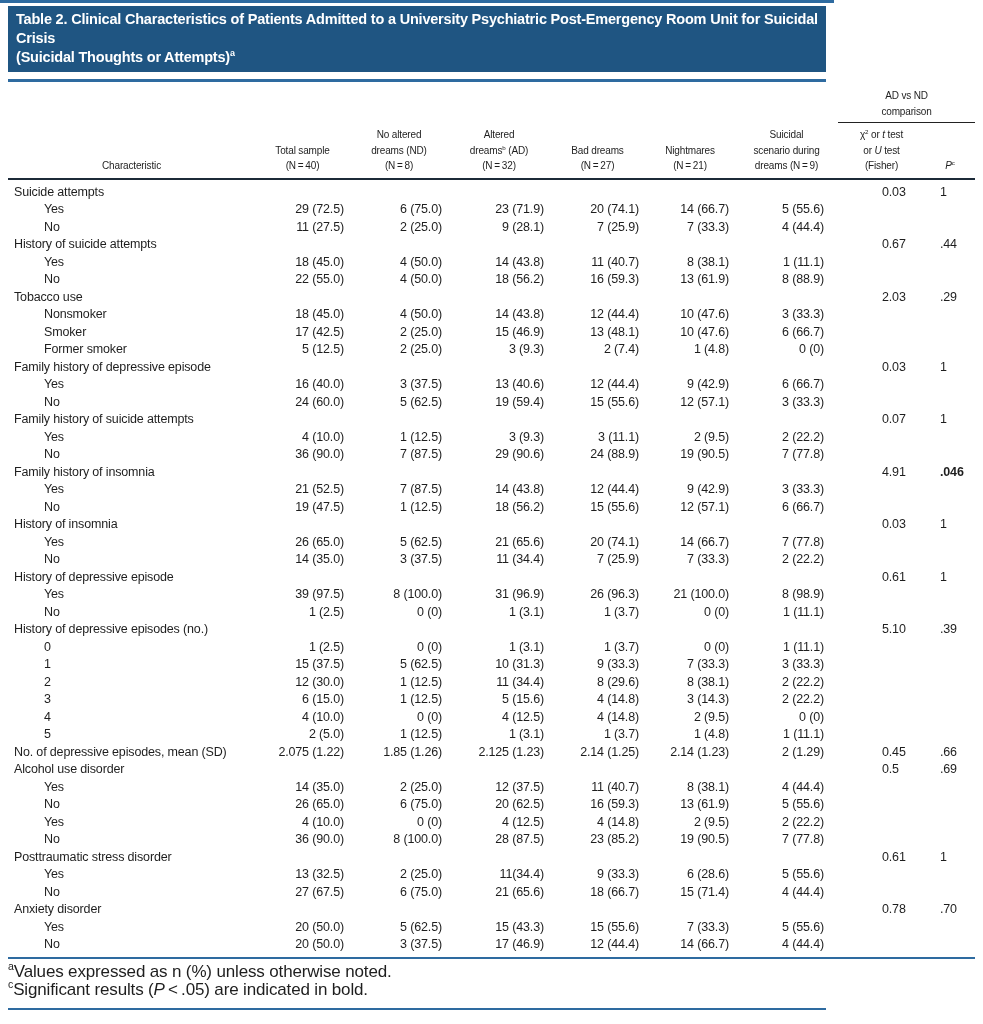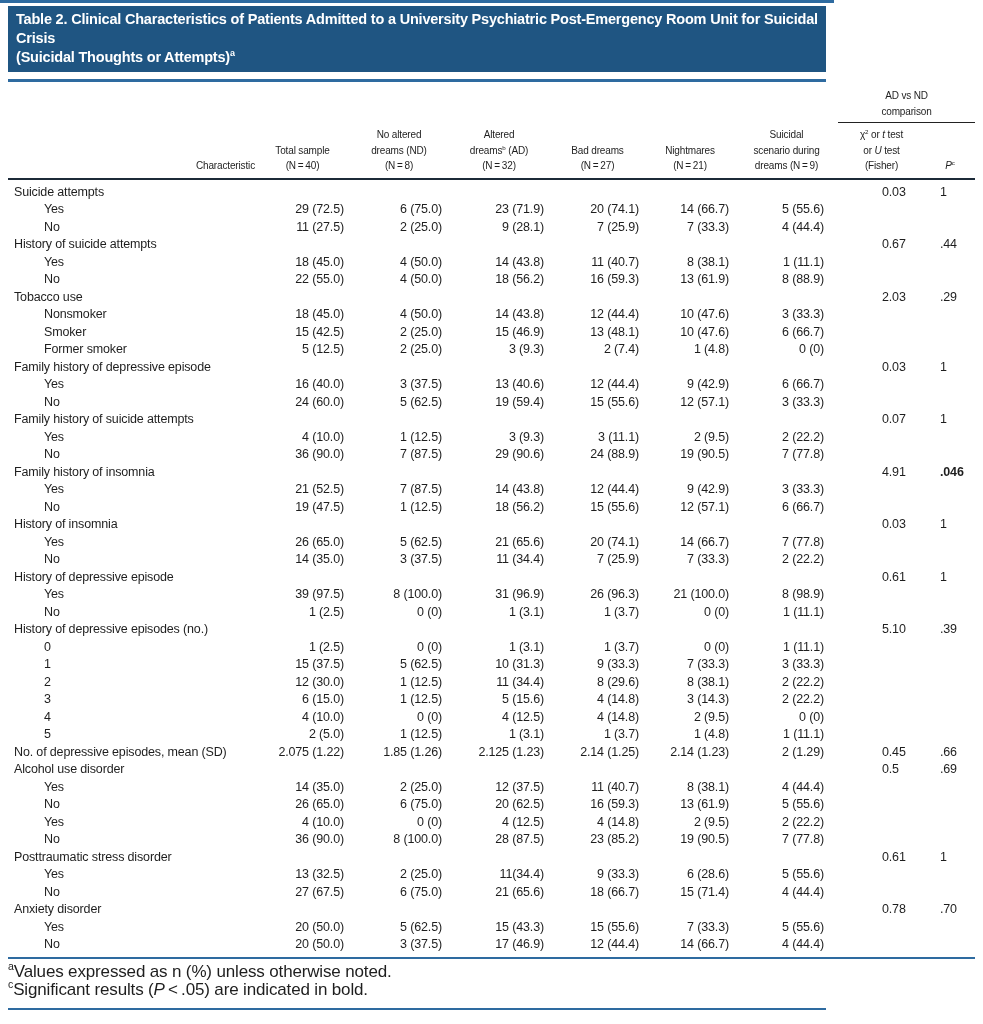--- a/index.html
+++ b/index.html
@@ -50,21 +50,21 @@
   tr.spanner-row th{border:none;padding-top:6px;}
   tr.spanner-row th.spanner{
     border-bottom:1px solid #222;
     padding-bottom:3px;
   }
   tr.cols-row th{
     border-bottom:2px solid var(--rule-dark);
     padding-top:4px;
     padding-bottom:4px;
   }
-  tr.cols-row th.char-h{text-align:right;}
+  tr.cols-row th.char-h{text-align:center;}
   th sup, td sup{font-size:62%;line-height:0;}
   .it{font-style:italic;}
   tbody td{
     padding:0;
     line-height:17.5px;
     white-space:nowrap;
     overflow:hidden;
   }
   tbody{border-bottom:2px solid var(--rule-blue);}
   td.c-label{text-align:left;padding-left:6px;}
@@ -239,21 +239,21 @@
             <td class="c-val">4 (50.0)</td>
             <td class="c-val">14 (43.8)</td>
             <td class="c-val">12 (44.4)</td>
             <td class="c-val">10 (47.6)</td>
             <td class="c-val">3 (33.3)</td>
             <td class="c-test"></td>
             <td class="c-p"></td>
           </tr>
           <tr>
             <td class="c-label ind">Smoker</td>
-            <td class="c-val">15 (42.5)</td>
+            <td class="c-val">17 (42.5)</td>
             <td class="c-val">2 (25.0)</td>
             <td class="c-val">15 (46.9)</td>
             <td class="c-val">13 (48.1)</td>
             <td class="c-val">10 (47.6)</td>
             <td class="c-val">6 (66.7)</td>
             <td class="c-test"></td>
             <td class="c-p"></td>
           </tr>
           <tr>
             <td class="c-label ind">Former smoker</td>

